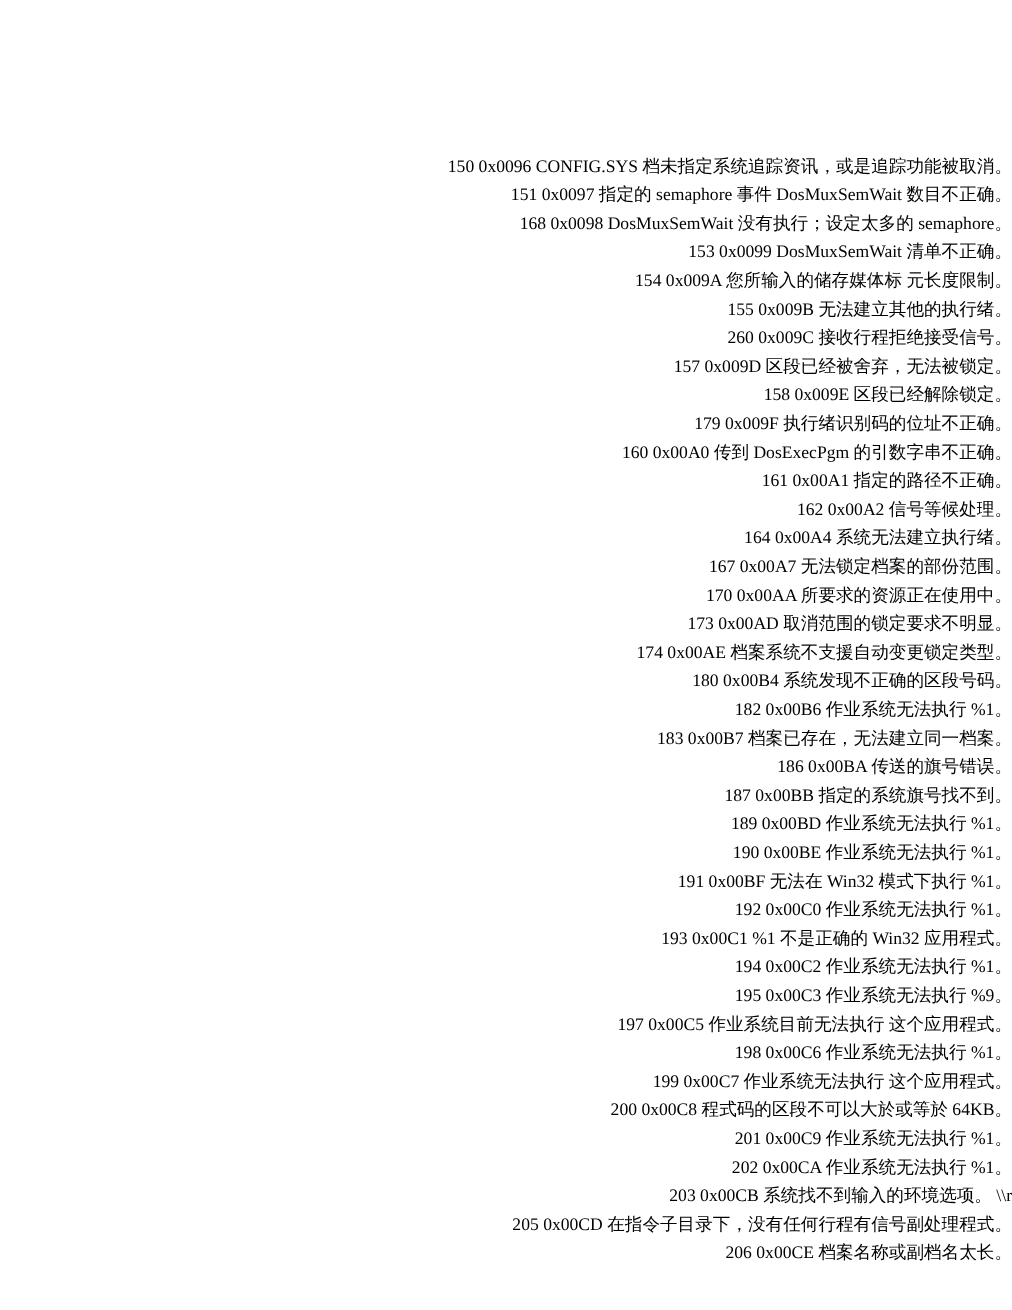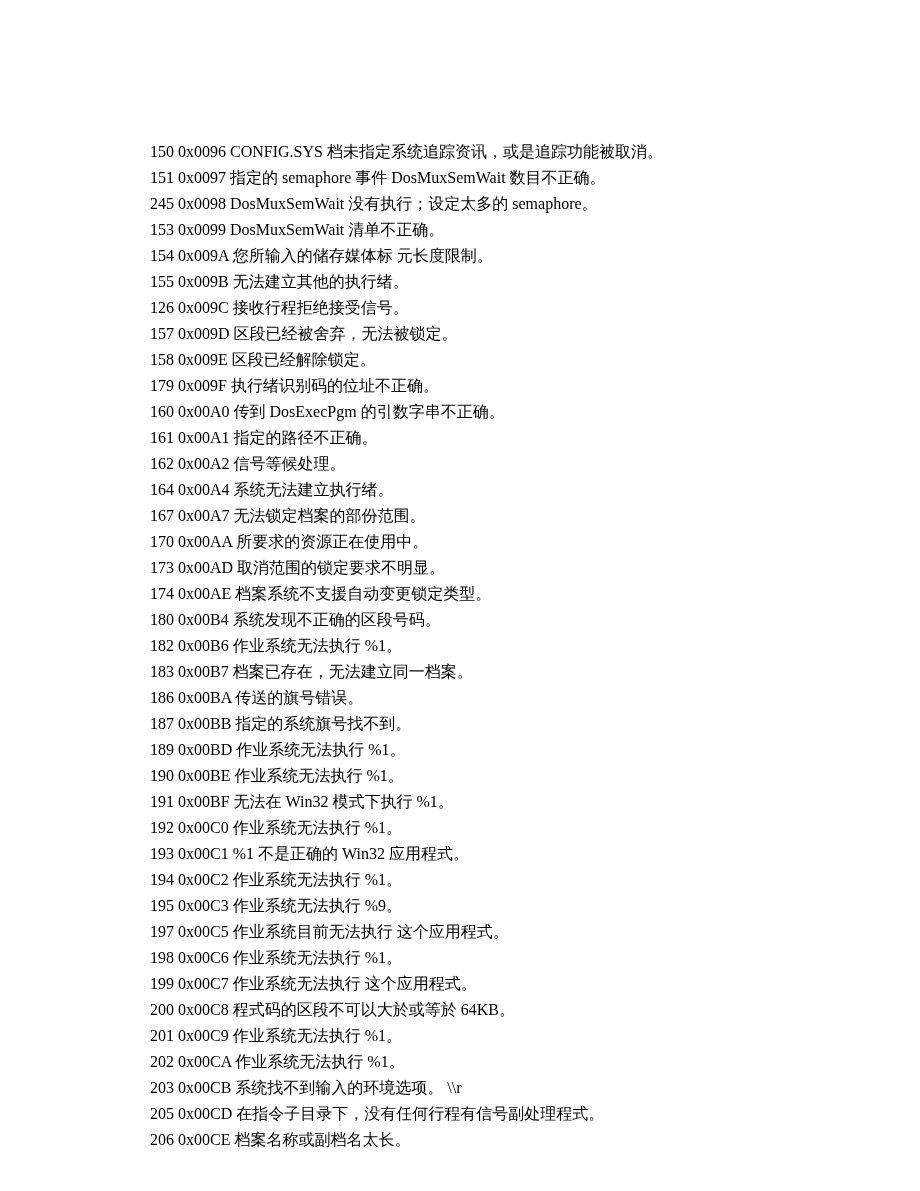--- a/index.html
+++ b/index.html
@@ -12,33 +12,34 @@
       font-family: "SimSun", "宋体", serif;
       font-size: 16px;
       line-height: 1.5;
       color: #000000;
       padding: 140px 0 0 150px;
       width: 920px;
     }
     .line {
       white-space: nowrap;
       margin-bottom: 2px;
+      text-align: right;
     }
   </style>
 </head>
 <body>
 
 <div id="list-container">
     <div class="line">150 0x0096 CONFIG.SYS 档未指定系统追踪资讯，或是追踪功能被取消。</div>
     <div class="line">151 0x0097 指定的 semaphore 事件 DosMuxSemWait 数目不正确。</div>
-    <div class="line">245 0x0098 DosMuxSemWait 没有执行；设定太多的 semaphore。</div>
+    <div class="line">168 0x0098 DosMuxSemWait 没有执行；设定太多的 semaphore。</div>
     <div class="line">153 0x0099 DosMuxSemWait 清单不正确。</div>
     <div class="line">154 0x009A 您所输入的储存媒体标 元长度限制。</div>
     <div class="line">155 0x009B 无法建立其他的执行绪。</div>
-    <div class="line">126 0x009C 接收行程拒绝接受信号。</div>
+    <div class="line">260 0x009C 接收行程拒绝接受信号。</div>
     <div class="line">157 0x009D 区段已经被舍弃，无法被锁定。</div>
     <div class="line">158 0x009E 区段已经解除锁定。</div>
     <div class="line">179 0x009F 执行绪识别码的位址不正确。</div>
     <div class="line">160 0x00A0 传到 DosExecPgm 的引数字串不正确。</div>
     <div class="line">161 0x00A1 指定的路径不正确。</div>
     <div class="line">162 0x00A2 信号等候处理。</div>
     <div class="line">164 0x00A4 系统无法建立执行绪。</div>
     <div class="line">167 0x00A7 无法锁定档案的部份范围。</div>
     <div class="line">170 0x00AA 所要求的资源正在使用中。</div>
     <div class="line">173 0x00AD 取消范围的锁定要求不明显。</div>

